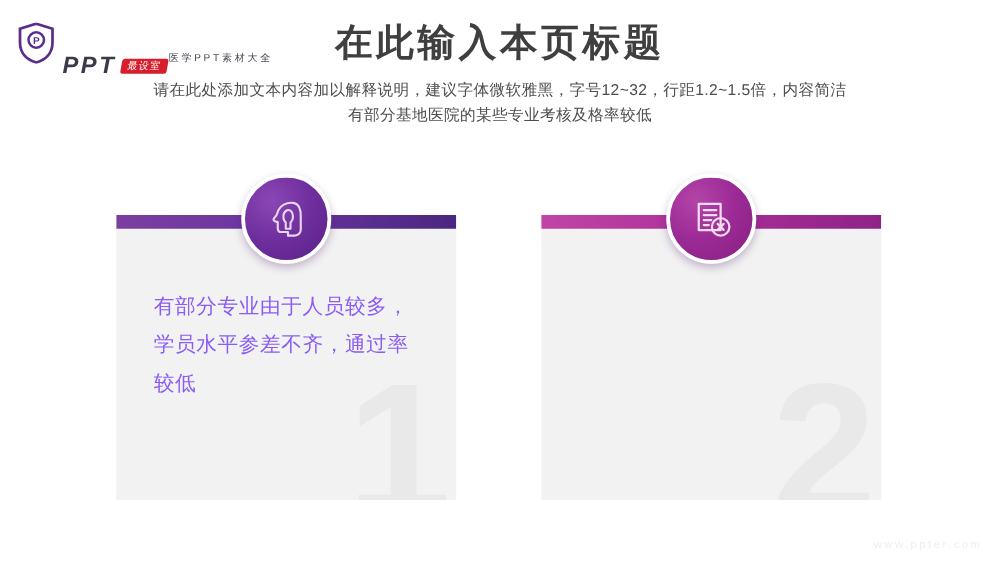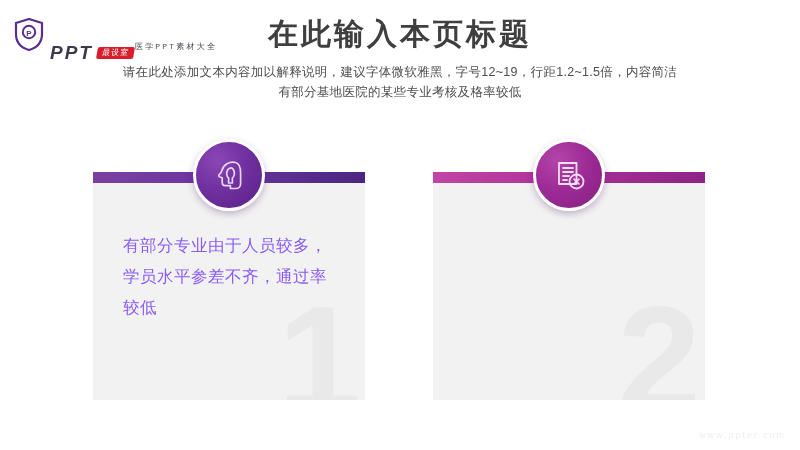--- a/index.html
+++ b/index.html
@@ -23,21 +23,20 @@
   }
   .badge{
     background:#d81e2c;color:#ffffff;font-size:8px;
     padding:2px 5px 2px 5px;border-radius:2px;
     letter-spacing:1px;line-height:1;
     transform:skewX(-10deg);
   }
   .logo-sub{
     font-size:8px;color:#4a4a55;letter-spacing:2.2px;line-height:1;
     white-space:nowrap;
-    font-family:Liberation Mono, monospace;
   }
 
   
   .title{
     position:absolute;left:0;right:0;top:14px;text-align:center;
     font-size:30px;font-weight:bold;color:#3f3f3f;letter-spacing:3px;
   }
   .subtitle{
     position:absolute;left:0;right:0;top:62px;text-align:center;
     font-size:12.5px;color:#4d4d4d;line-height:20px;letter-spacing:.3px;
@@ -111,21 +110,21 @@
         <span class="ppt-word">PPT</span>
         <span class="badge">最设室</span>
       </div>
       <span class="logo-sub">医学PPT素材大全</span>
     </div>
   </div>
 
   <div class="title">在此输入本页标题</div>
 
   <div class="subtitle">
-    <div>请在此处添加文本内容加以解释说明，建议字体微软雅黑，字号12~19，行距1.2~1.5倍，内容简洁</div>
+    <div>请在此处添加文本内容加以解释说明，建议字体微软雅黑，字号12~32，行距1.2~1.5倍，内容简洁</div>
     <div>有部分基地医院的某些专业考核及格率较低</div>
   </div>
 
   <div class="cards">
 
     <div class="card left">
       <div class="bar left-bar"></div>
       <div class="watermark-num">1</div>
       <div class="card-text">有部分专业由于人员较多，学员水平参差不齐，通过率较低</div>
     </div>

